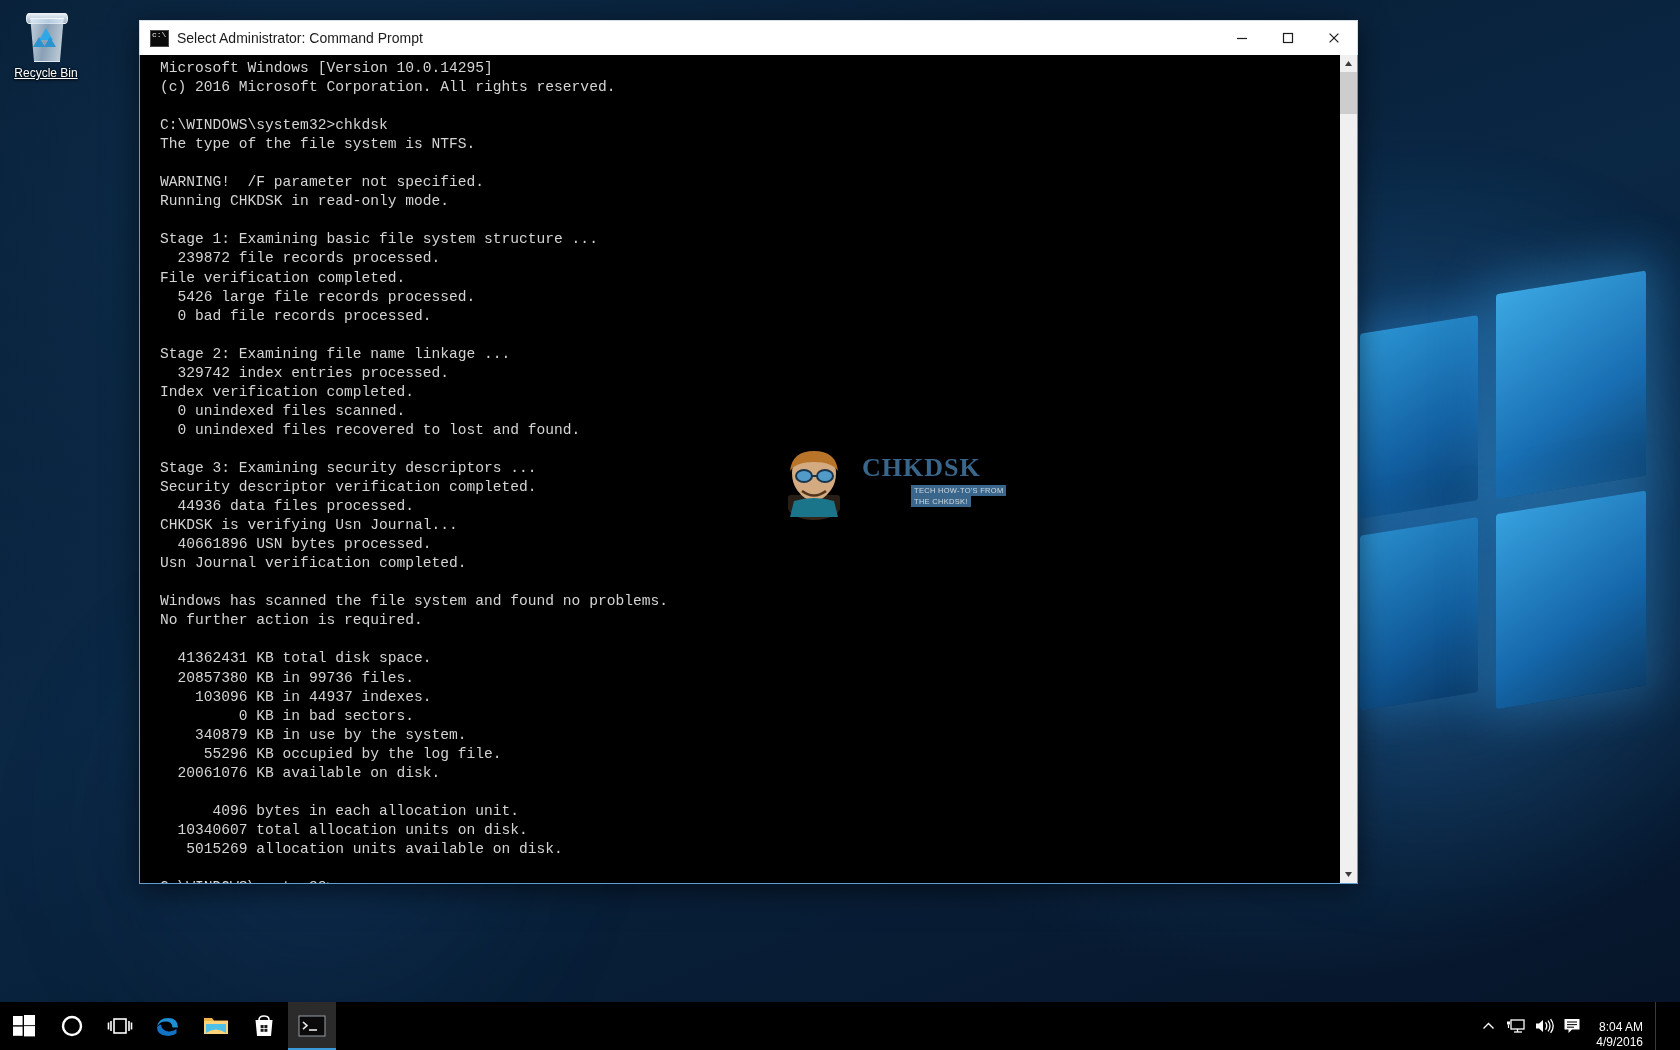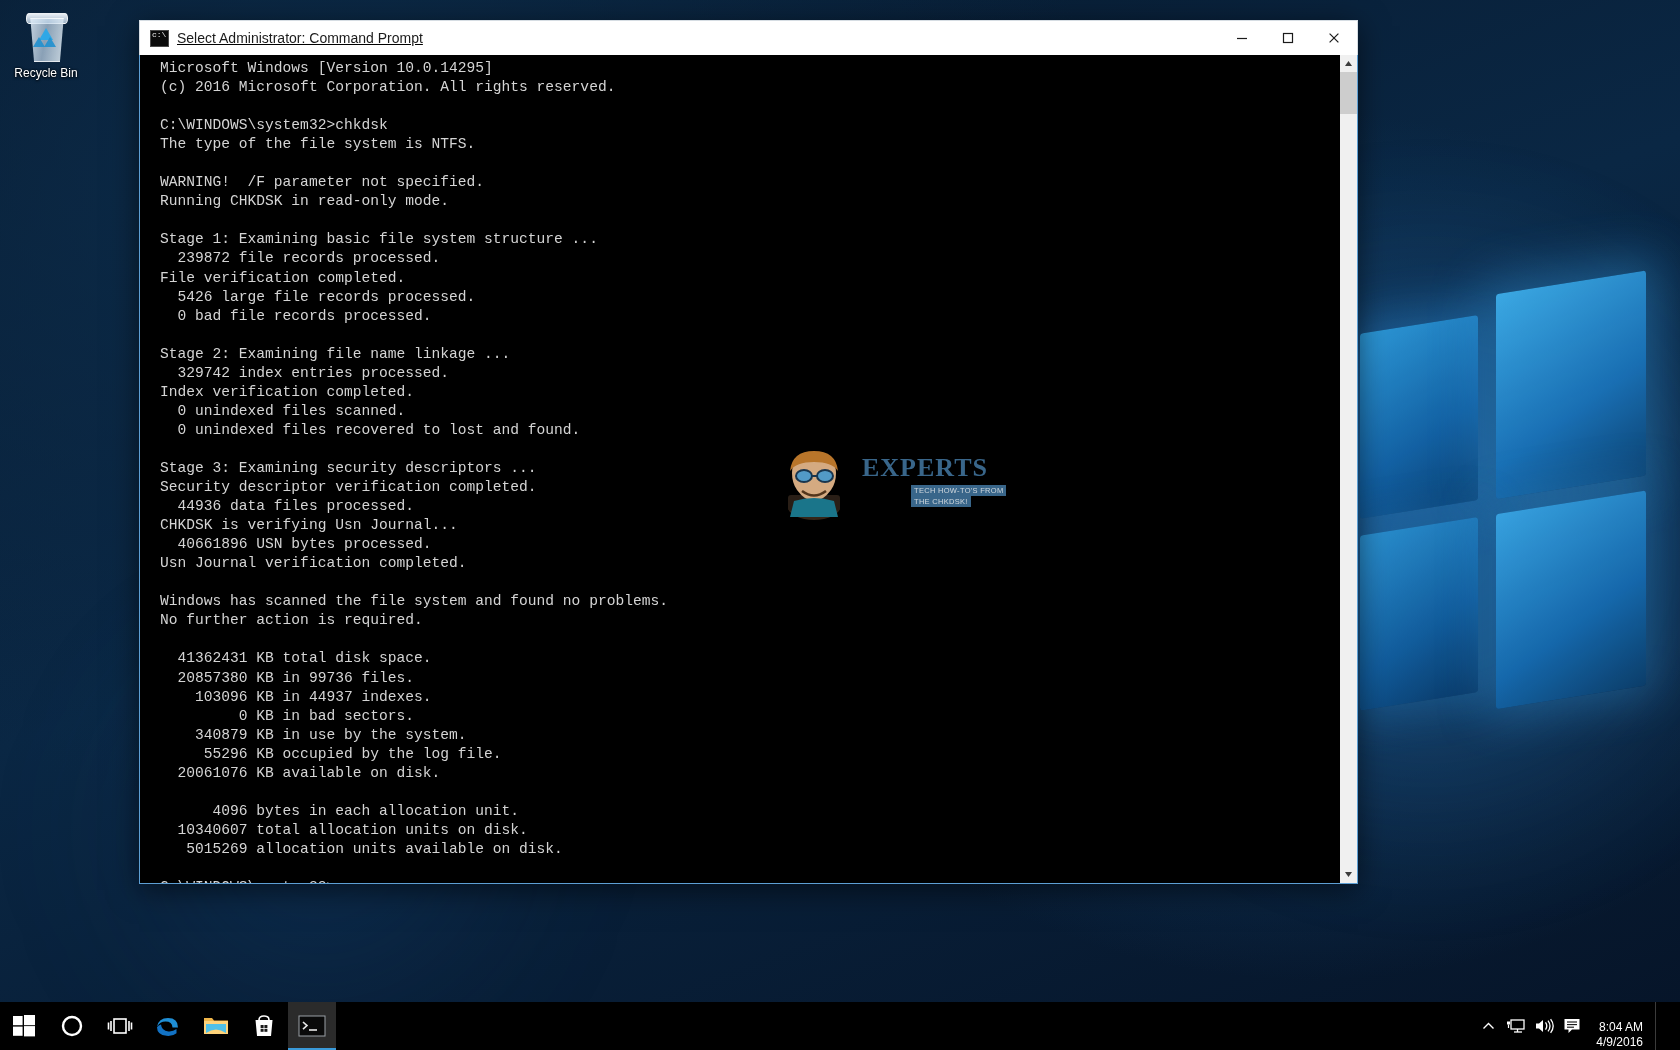--- a/index.html
+++ b/index.html
@@ -80,28 +80,28 @@
     border-bottom: 10px solid #2090cf; opacity: .9;
   }
   #recycle-bin .bin .tri3 {
     position: absolute; left: 22px; top: 25px; width: 0; height: 0;
     border-left: 6px solid transparent; border-right: 6px solid transparent;
     border-bottom: 10px solid #2090cf; opacity: .9;
   }
   #recycle-bin .label {
     color: #ffffff; font-size: 12px; line-height: 14px;
     text-shadow: 0 1px 3px rgba(0,0,0,0.95), 0 0 2px rgba(0,0,0,0.9);
+    text-decoration: underline;
   }
 
   
   #cmd-window {
     position: absolute; left: 139px; top: 20px;
     width: 1219px; height: 864px;
     box-shadow: 0 6px 28px rgba(0,0,0,0.55);
-    text-decoration: underline;
   }
   #cmd-titlebar {
     height: 34px; background: #ffffff;
     border: 1px solid #d6dde3; border-bottom: none;
     display: flex; align-items: center;
     position: relative;
   }
   #cmd-titlebar .tb-icon {
     width: 17px; height: 15px; margin-left: 10px; margin-right: 8px;
     background: #0b0b0b; border: 1px solid #4a4a4a;
@@ -343,21 +343,21 @@
       <ellipse cx="44" cy="64" rx="26" ry="13" fill="#3a2a1c"></ellipse>
       <rect x="18" y="52" width="52" height="16" rx="3" fill="#2d2118"></rect>
       <path d="M22 30 q0 -18 22 -18 q22 0 22 18 q0 10 -5 17 q-8 11 -17 11 q-9 0 -17 -11 q-5 -7 -5 -17 z" fill="#e6b98c"></path>
       <path d="M20 28 q2 -20 24 -20 q22 0 24 20 q-6 -9 -24 -9 q-18 0 -24 9 z" fill="#c87f2e"></path>
       <ellipse cx="34" cy="33" rx="8" ry="6" fill="#5aa8d8" stroke="#1b3a55" stroke-width="2"></ellipse>
       <ellipse cx="55" cy="33" rx="8" ry="6" fill="#5aa8d8" stroke="#1b3a55" stroke-width="2"></ellipse>
       <line x1="42" y1="33" x2="47" y2="33" stroke="#1b3a55" stroke-width="2"></line>
       <path d="M32 48 q12 9 24 0" stroke="#5b3a1e" stroke-width="2.5" fill="none"></path>
       <path d="M24 58 q20 -6 40 0 l4 16 l-48 0 z" fill="#1d7f96"></path>
     </svg>
-    <div class="wm-text">EXPERTS</div>
+    <div class="wm-text">CHKDSK</div>
     <div class="wm-tag1">TECH HOW-TO'S FROM</div>
     <div class="wm-tag2">THE CHKDSK!</div>
   </div>
 
   <div id="taskbar">
 
     <div class="tb-item" id="tb-start">
       <svg width="22" height="22" viewBox="0 0 22 22">
         <rect x="0" y="1" width="9.6" height="9.2" fill="#ffffff"></rect>
         <rect x="11" y="0" width="11" height="10.2" fill="#ffffff"></rect>

